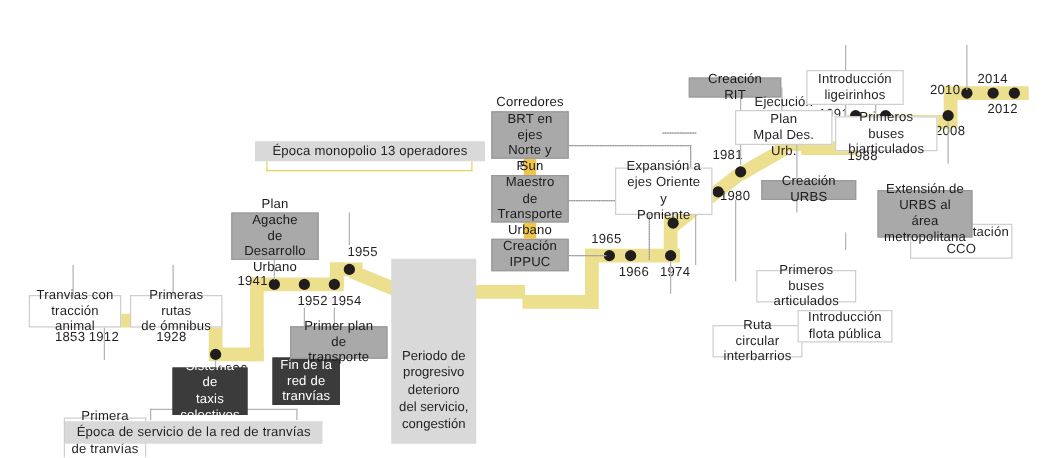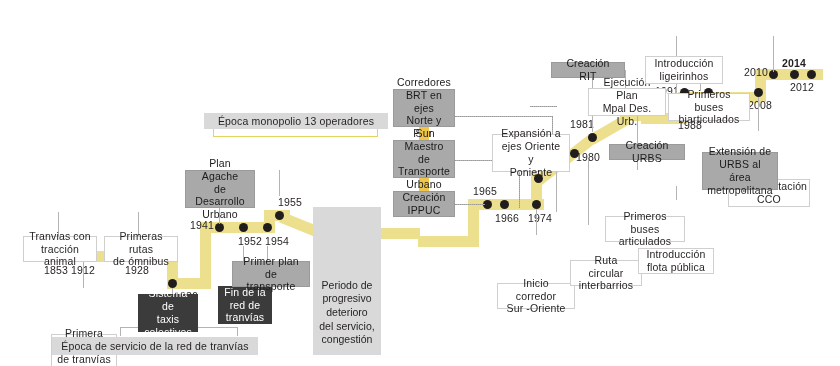--- a/index.html
+++ b/index.html
@@ -129,21 +129,21 @@
   <div class="year" style="left:541px;top:148px;">1979</div>
   <div class="year" style="left:576px;top:151px;">1980</div>
   <div class="year" style="left:570px;top:118px;">1981</div>
   <div class="year" style="left:613px;top:93px;">1985</div>
   <div class="year" style="left:678px;top:119px;">1988</div>
   <div class="year" style="left:655px;top:85px;">1991</div>
   <div class="year" style="left:700px;top:99px;">1992</div>
   <div class="year" style="left:748px;top:99px;">2008</div>
   <div class="year" style="left:744px;top:66px;">2010</div>
   <div class="year" style="left:790px;top:81px;">2012</div>
-  <div class="year" style="left:782px;top:57px;font-weight:bold;">2014</div>
+  <div class="year" style="left:782px;top:57px;">2014</div>
 
   <div class="lead v" style="left:58px;top:212px;height:42px;"></div>
   <div class="lead v" style="left:83px;top:257px;height:31px;"></div>
   <div class="lead v" style="left:138px;top:212px;height:42px;"></div>
   <div class="lead v" style="left:172px;top:288px;height:8px;"></div>
   <div class="lead v" style="left:219px;top:207px;height:17px;"></div>
   <div class="lead v" style="left:243px;top:246px;height:16px;"></div>
   <div class="lead v" style="left:267px;top:246px;height:16px;"></div>
   <div class="lead v" style="left:279px;top:170px;height:26px;"></div>
   <div class="lead v" style="left:536px;top:209px;height:26px;"></div>
@@ -218,22 +218,20 @@
   </div>
 
   <div class="box gray" style="left:393px;top:89px;width:62px;height:38px;">Corredores
 BRT en ejes
 Norte y Sur</div>
 
   <div class="box white" style="left:492px;top:86px;width:78px;height:38px;">Expansión a
 ejes Oriente y
 Poniente</div>
 
-  <div class="box white" style="left:497px;top:235px;width:78px;height:26px;">Inicio corredor
-Sur -Oriente</div>
 
   <div class="box white" style="left:570px;top:212px;width:72px;height:26px;">Ruta circular
 interbarrios</div>
 
   <div class="box gray" style="left:551px;top:62px;width:74px;height:16px;">Creación RIT</div>
 
   <div class="box white" style="left:588px;top:40px;width:78px;height:28px;">Ejecución Plan
 Mpal Des. Urb.</div>
 
   <div class="box gray" style="left:609px;top:144px;width:76px;height:16px;">Creación URBS</div>

